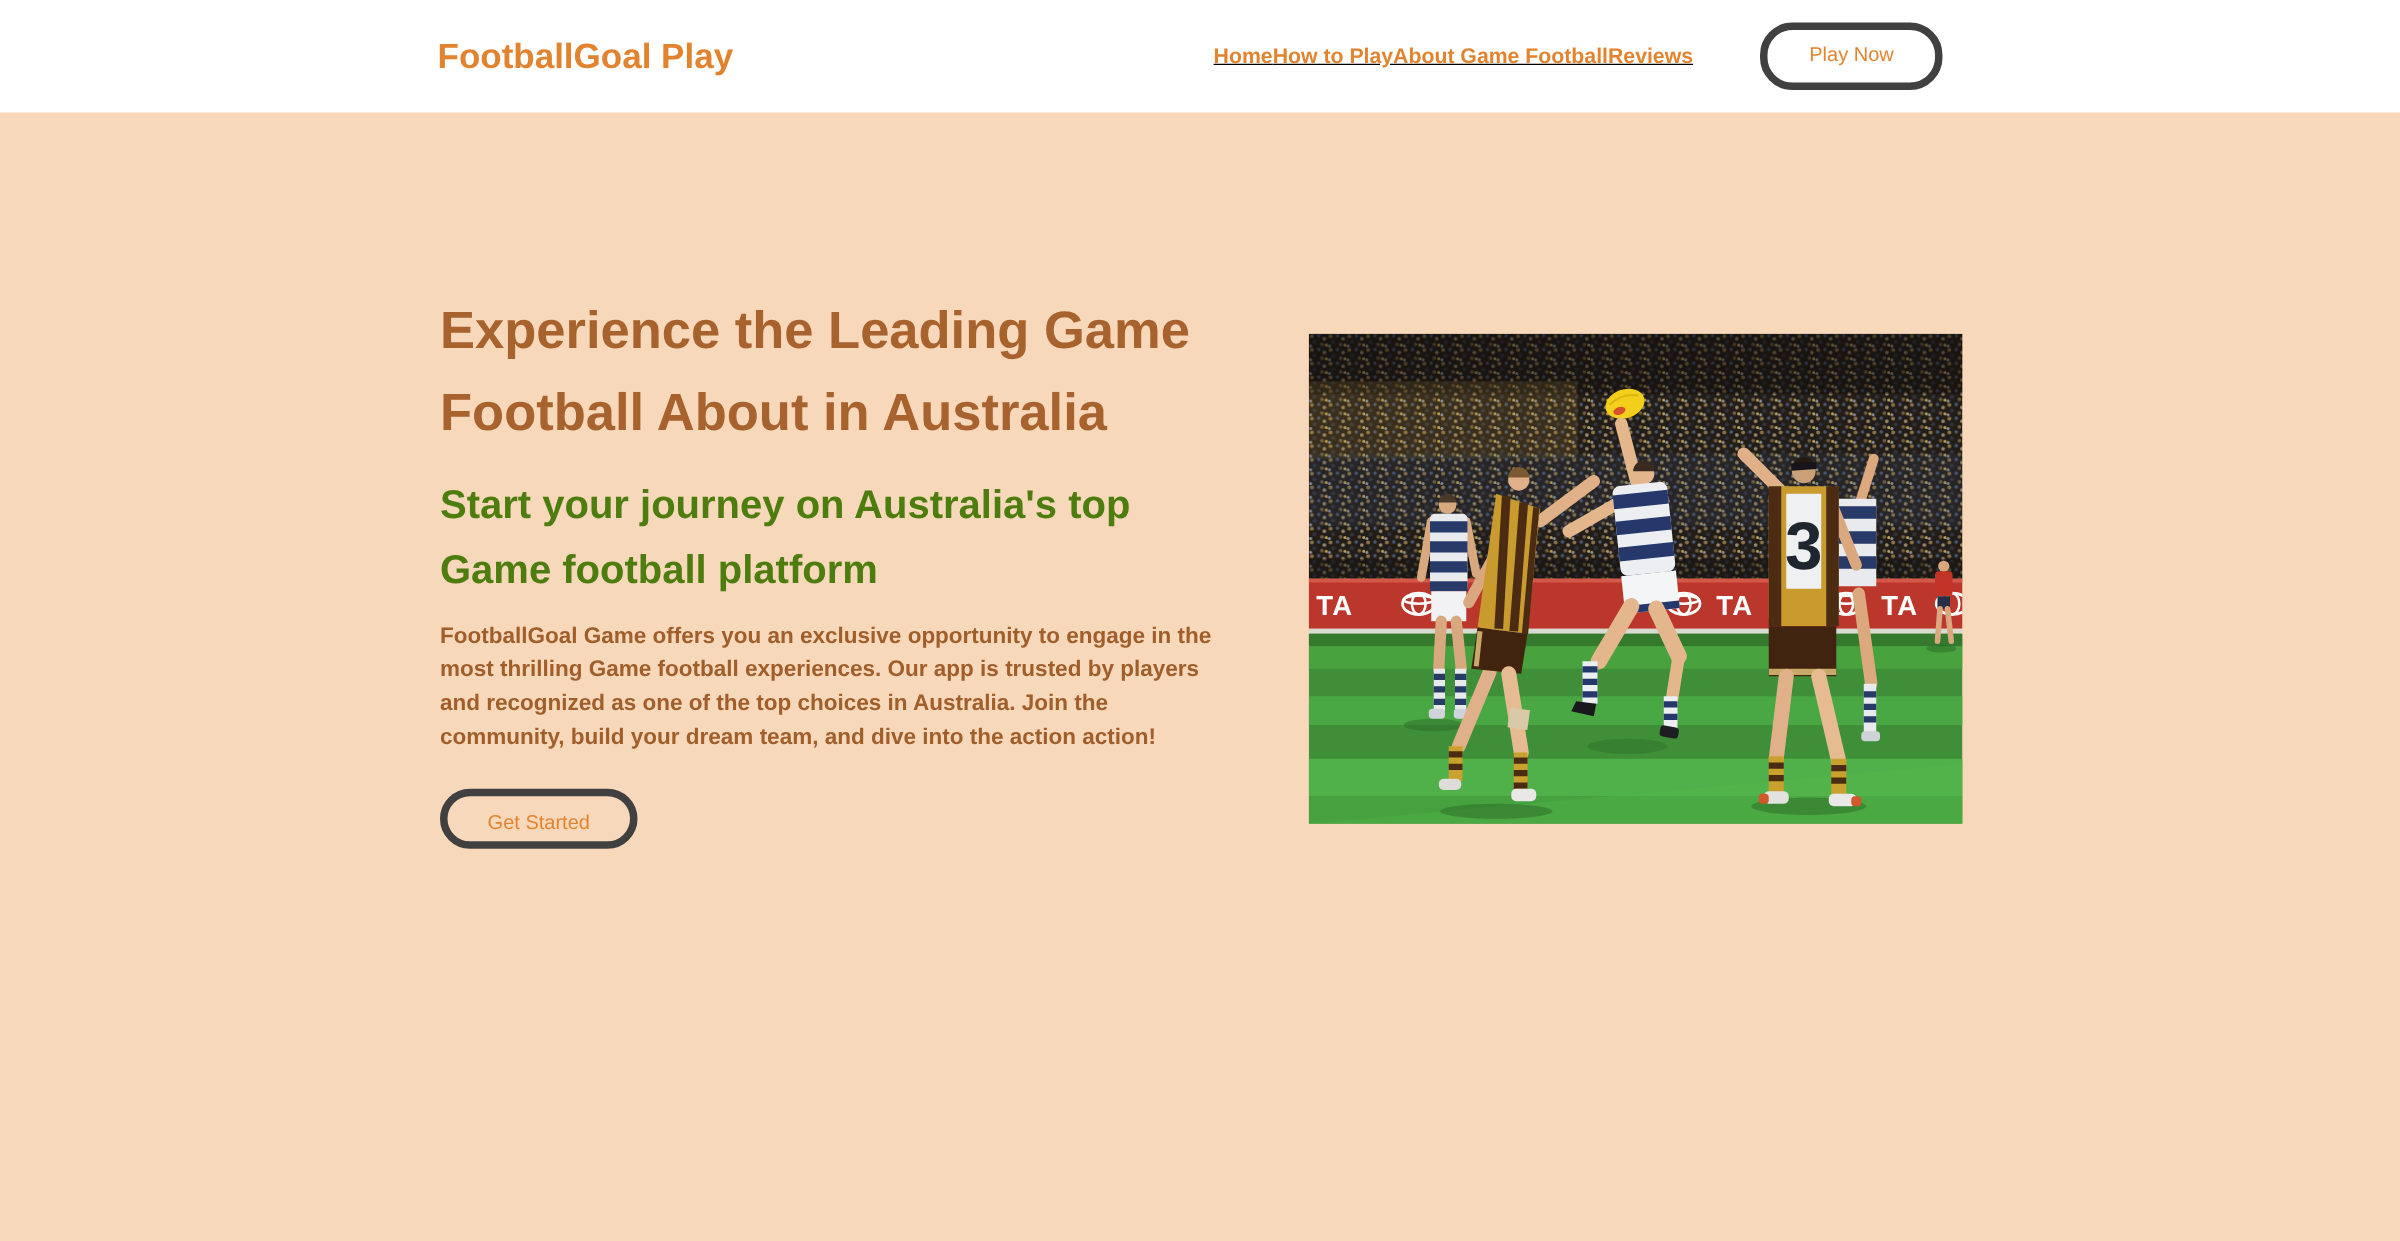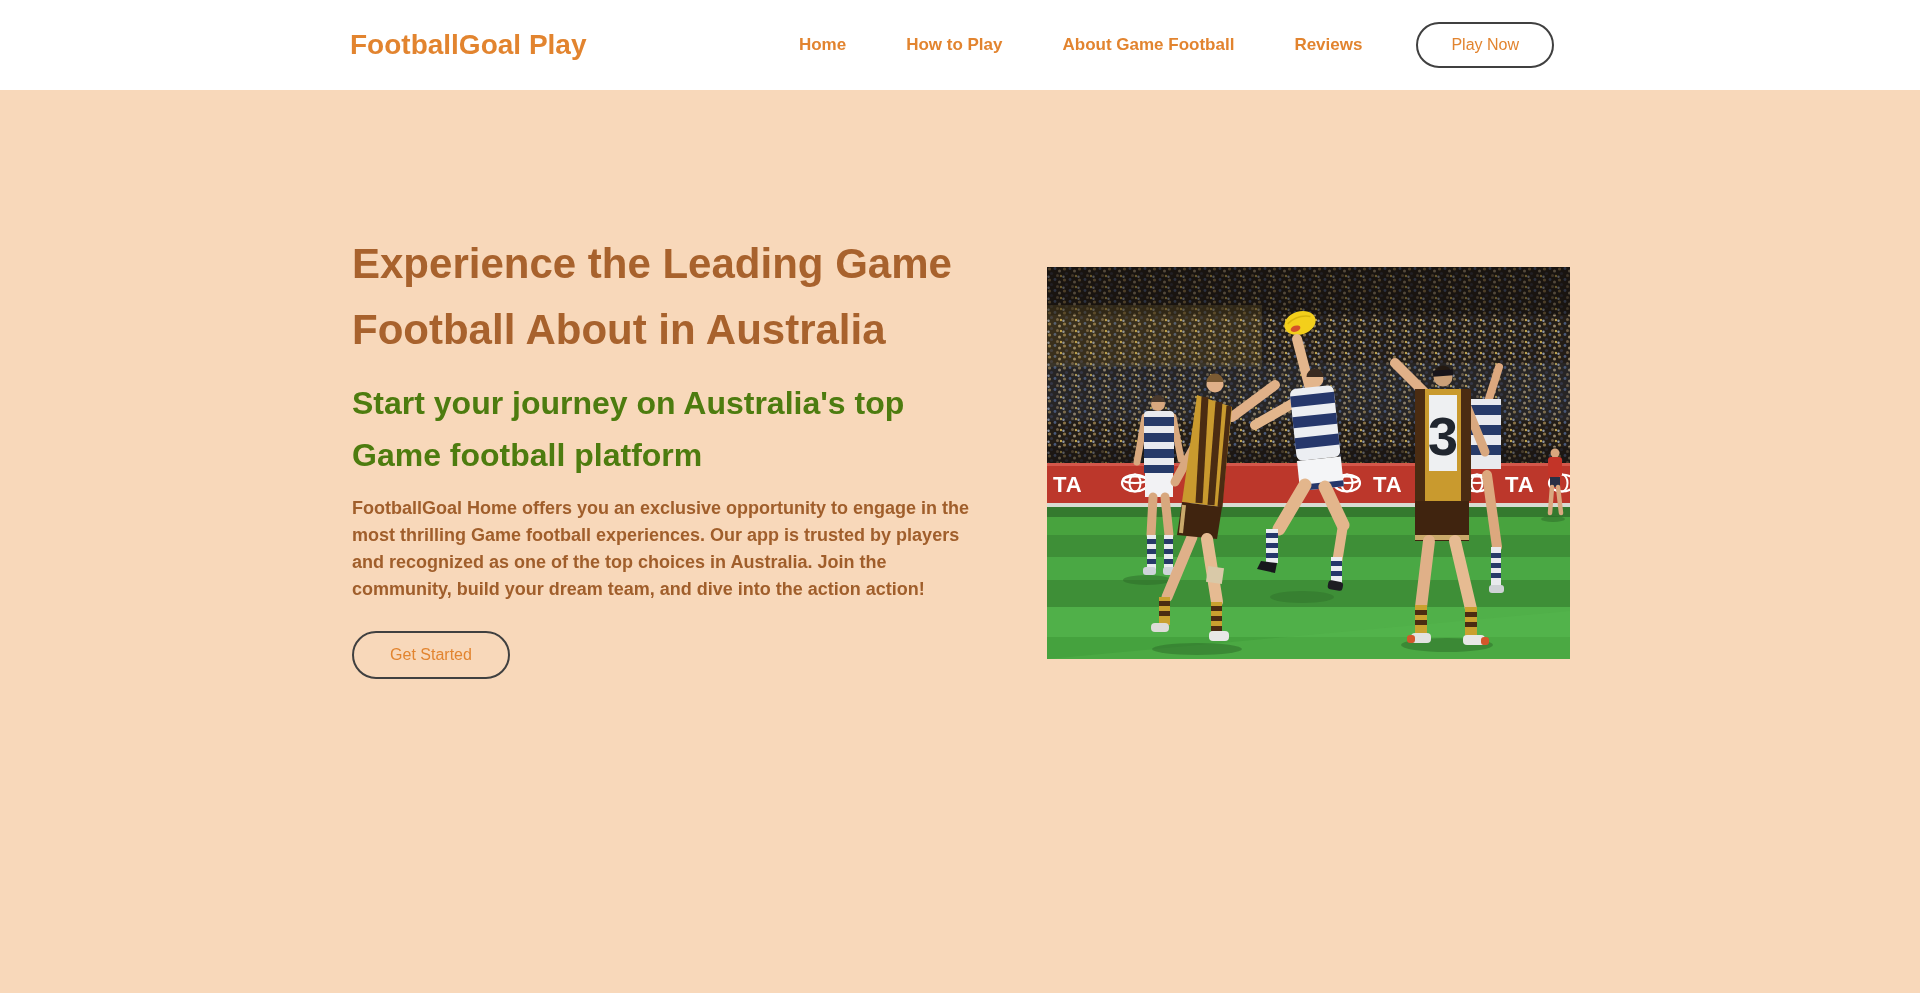--- a/index.html
+++ b/index.html
@@ -8,24 +8,24 @@
     width: 1920px; height: 993px; overflow: hidden;
     background: #ffffff;
     font-family: "Liberation Sans", sans-serif;
   }
   .container { width: 1220px; margin: 0 auto; position: relative; }
 
   
   .site-header { height: 90px; background: #ffffff; }
   .header-inner { height: 100%; display: flex; align-items: center; }
   .logo { font-size: 28px; font-weight: bold; color: #e2842f; cursor: pointer; white-space: nowrap; }
-  .main-nav { display: flex; gap: 60px; margin-left: auto; align-items: center; }
+  .main-nav { display: flex; margin-left: auto; align-items: center; text-decoration: underline; }
   .main-nav a { font-size: 17px; font-weight: bold; color: #e2842f; text-decoration: none; white-space: nowrap; }
   .btn-outline {
-    display: inline-block; background: transparent; border: 2px solid #404040;
+    display: inline-block; background: transparent; border: 6px solid #404040;
     color: #e2842f; border-radius: 26px; font-family: "Liberation Sans", sans-serif;
     cursor: pointer; text-align: center;
   }
   .play-now { margin-left: 54px; margin-right: 16px; padding: 12px 33px; font-size: 16px; }
 
   
   .hero { background: #f8d8ba; height: 970px; }
   .hero-inner { height: 100%; }
   .hero-text { position: absolute; left: 2px; top: 141px; width: 660px; }
   .hero-text h1 { margin: 0; font-size: 42px; line-height: 66px; font-weight: bold; color: #a8622d; }
@@ -64,21 +64,21 @@
     <div class="hero-text">
       <h1>
           <span class="line">Experience the Leading Game</span>
           <span class="line">Football About in Australia</span>
         </h1>
       <h2>
           <span class="line">Start your journey on Australia's top</span>
           <span class="line">Game football platform</span>
         </h2>
       <p>
-          <span class="line">FootballGoal Home offers you an exclusive opportunity to engage in the</span>
+          <span class="line">FootballGoal Game offers you an exclusive opportunity to engage in the</span>
           <span class="line">most thrilling Game football experiences. Our app is trusted by players</span>
           <span class="line">and recognized as one of the top choices in Australia. Join the</span>
           <span class="line">community, build your dream team, and dive into the action action!</span>
         </p>
       <button class="btn-outline get-started">Get Started</button>
     </div>
 
     <div class="hero-image">
 
       <svg width="523" height="392" viewBox="0 0 523 392" xmlns="http://www.w3.org/2000/svg">

